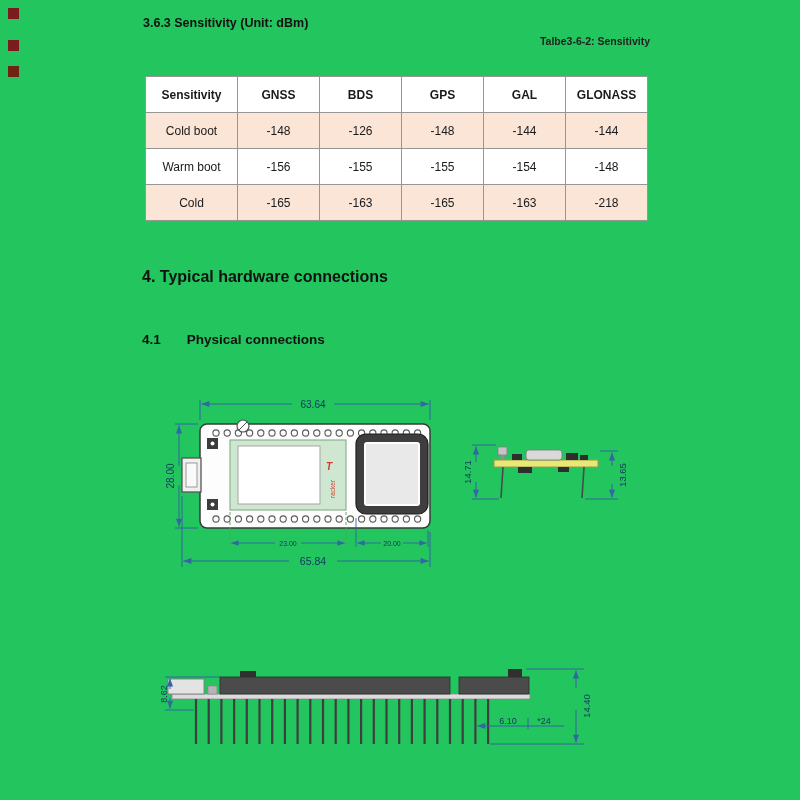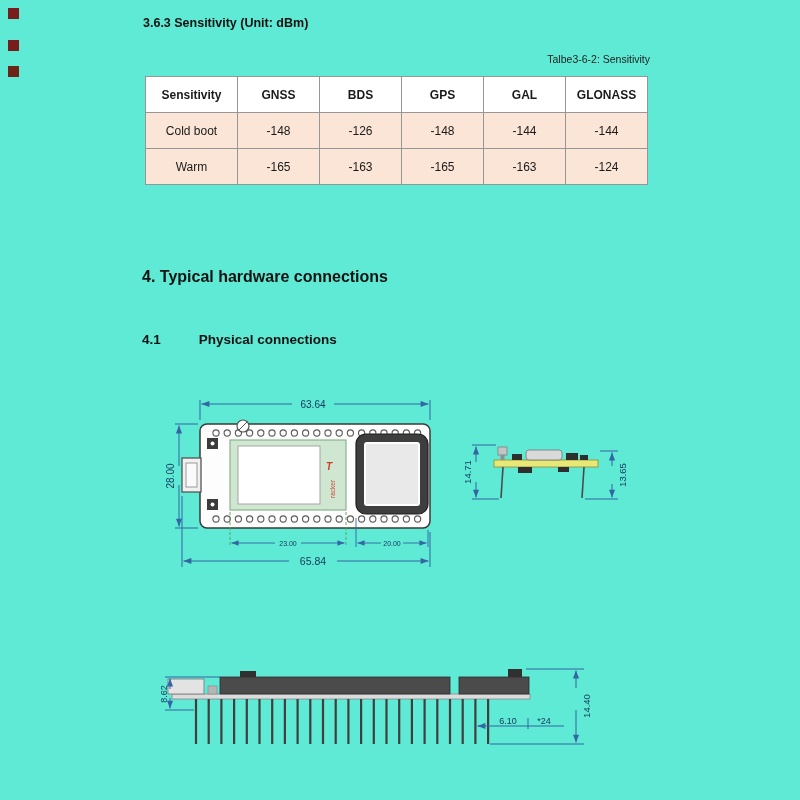--- a/index.html
+++ b/index.html
@@ -1,40 +1,40 @@
 <!DOCTYPE html>
 <html><head>
 <meta charset="utf-8">
 <style>
   * { margin:0; padding:0; box-sizing:border-box; }
   html,body { background:#ffffff; }
   body { width:800px; height:800px; font-family:"Liberation Sans", sans-serif; }
-  .page { position:relative; width:800px; height:800px; background:#5eead4; overflow:hidden; }
+  .page { position:relative; width:800px; height:800px; background:#22c55e; overflow:hidden; }
 
   .mark { position:absolute; left:8px; width:11px; height:11px; background:#7a1c1c; }
   .mark.m1 { top:8px; }
   .mark.m2 { top:40px; }
   .mark.m3 { top:66px; background:#6d2414; }
 
   .section-title { position:absolute; left:143px; top:16px; font-size:12.5px; font-weight:bold; color:#111; }
-  .caption { position:absolute; left:143px; top:53px; width:507px; text-align:right; font-size:10.5px; color:#222; }
+  .caption { position:absolute; left:143px; top:35px; width:507px; text-align:right; font-size:10.5px; color:#222;font-weight:bold; }
 
   table.sens { position:absolute; left:145px; top:76px; border-collapse:collapse; background:#fff; }
   table.sens th, table.sens td {
     border:1px solid #969696; font-size:12px; color:#1a1a1a;
     text-align:center; vertical-align:middle; height:36px; padding:0 4px;
   }
   table.sens th { font-weight:bold; width:82px; }
   table.sens th:first-child { width:92px;margin-top:44px; }
   td.rowlabel { font-weight:normal; }
   tr.hl td { background:#fbe5d6; }
 
   .h-hw { position:absolute; left:142px; top:268px; font-size:16px; font-weight:bold; color:#111; }
   .h-dim { position:absolute; left:142px; top:332px; font-size:13.5px; font-weight:bold; color:#111; }
-  .h-dim .num { display:inline-block; margin-right:38px; }
+  .h-dim .num { display:inline-block; margin-right:26px; }
 
   svg.fig { position:absolute; overflow:visible; }
   .dimtxt { fill:#17365d; font-family:"Liberation Sans", sans-serif; }
 </style>
 </head>
 <body>
 
 <div class="page">
 
   <div class="mark m1"></div>
@@ -57,27 +57,35 @@
     </thead>
     <tbody>
       <tr class="hl">
         <td class="rowlabel">Cold boot</td>
         <td>-148</td>
         <td>-126</td>
         <td>-148</td>
         <td>-144</td>
         <td>-144</td>
       </tr>
+      <tr>
+        <td class="rowlabel">Warm boot</td>
+        <td>-156</td>
+        <td>-155</td>
+        <td>-155</td>
+        <td>-154</td>
+        <td>-148</td>
+      </tr>
       <tr class="hl">
-        <td class="rowlabel">Warm</td>
+        <td class="rowlabel">Cold</td>
         <td>-165</td>
         <td>-163</td>
         <td>-165</td>
         <td>-163</td>
-        <td>-124</td>
+        <td>-218</td>
       </tr>
     </tbody>
   </table>
 
   <div class="h-hw">4. Typical hardware connections</div>
   <div class="h-dim">
     <span class="num">4.1</span><span>Physical connections</span>
   </div>
 
   <svg class="fig" style="left:158px; top:384px;" width="305" height="200" viewBox="0 0 305 200">

